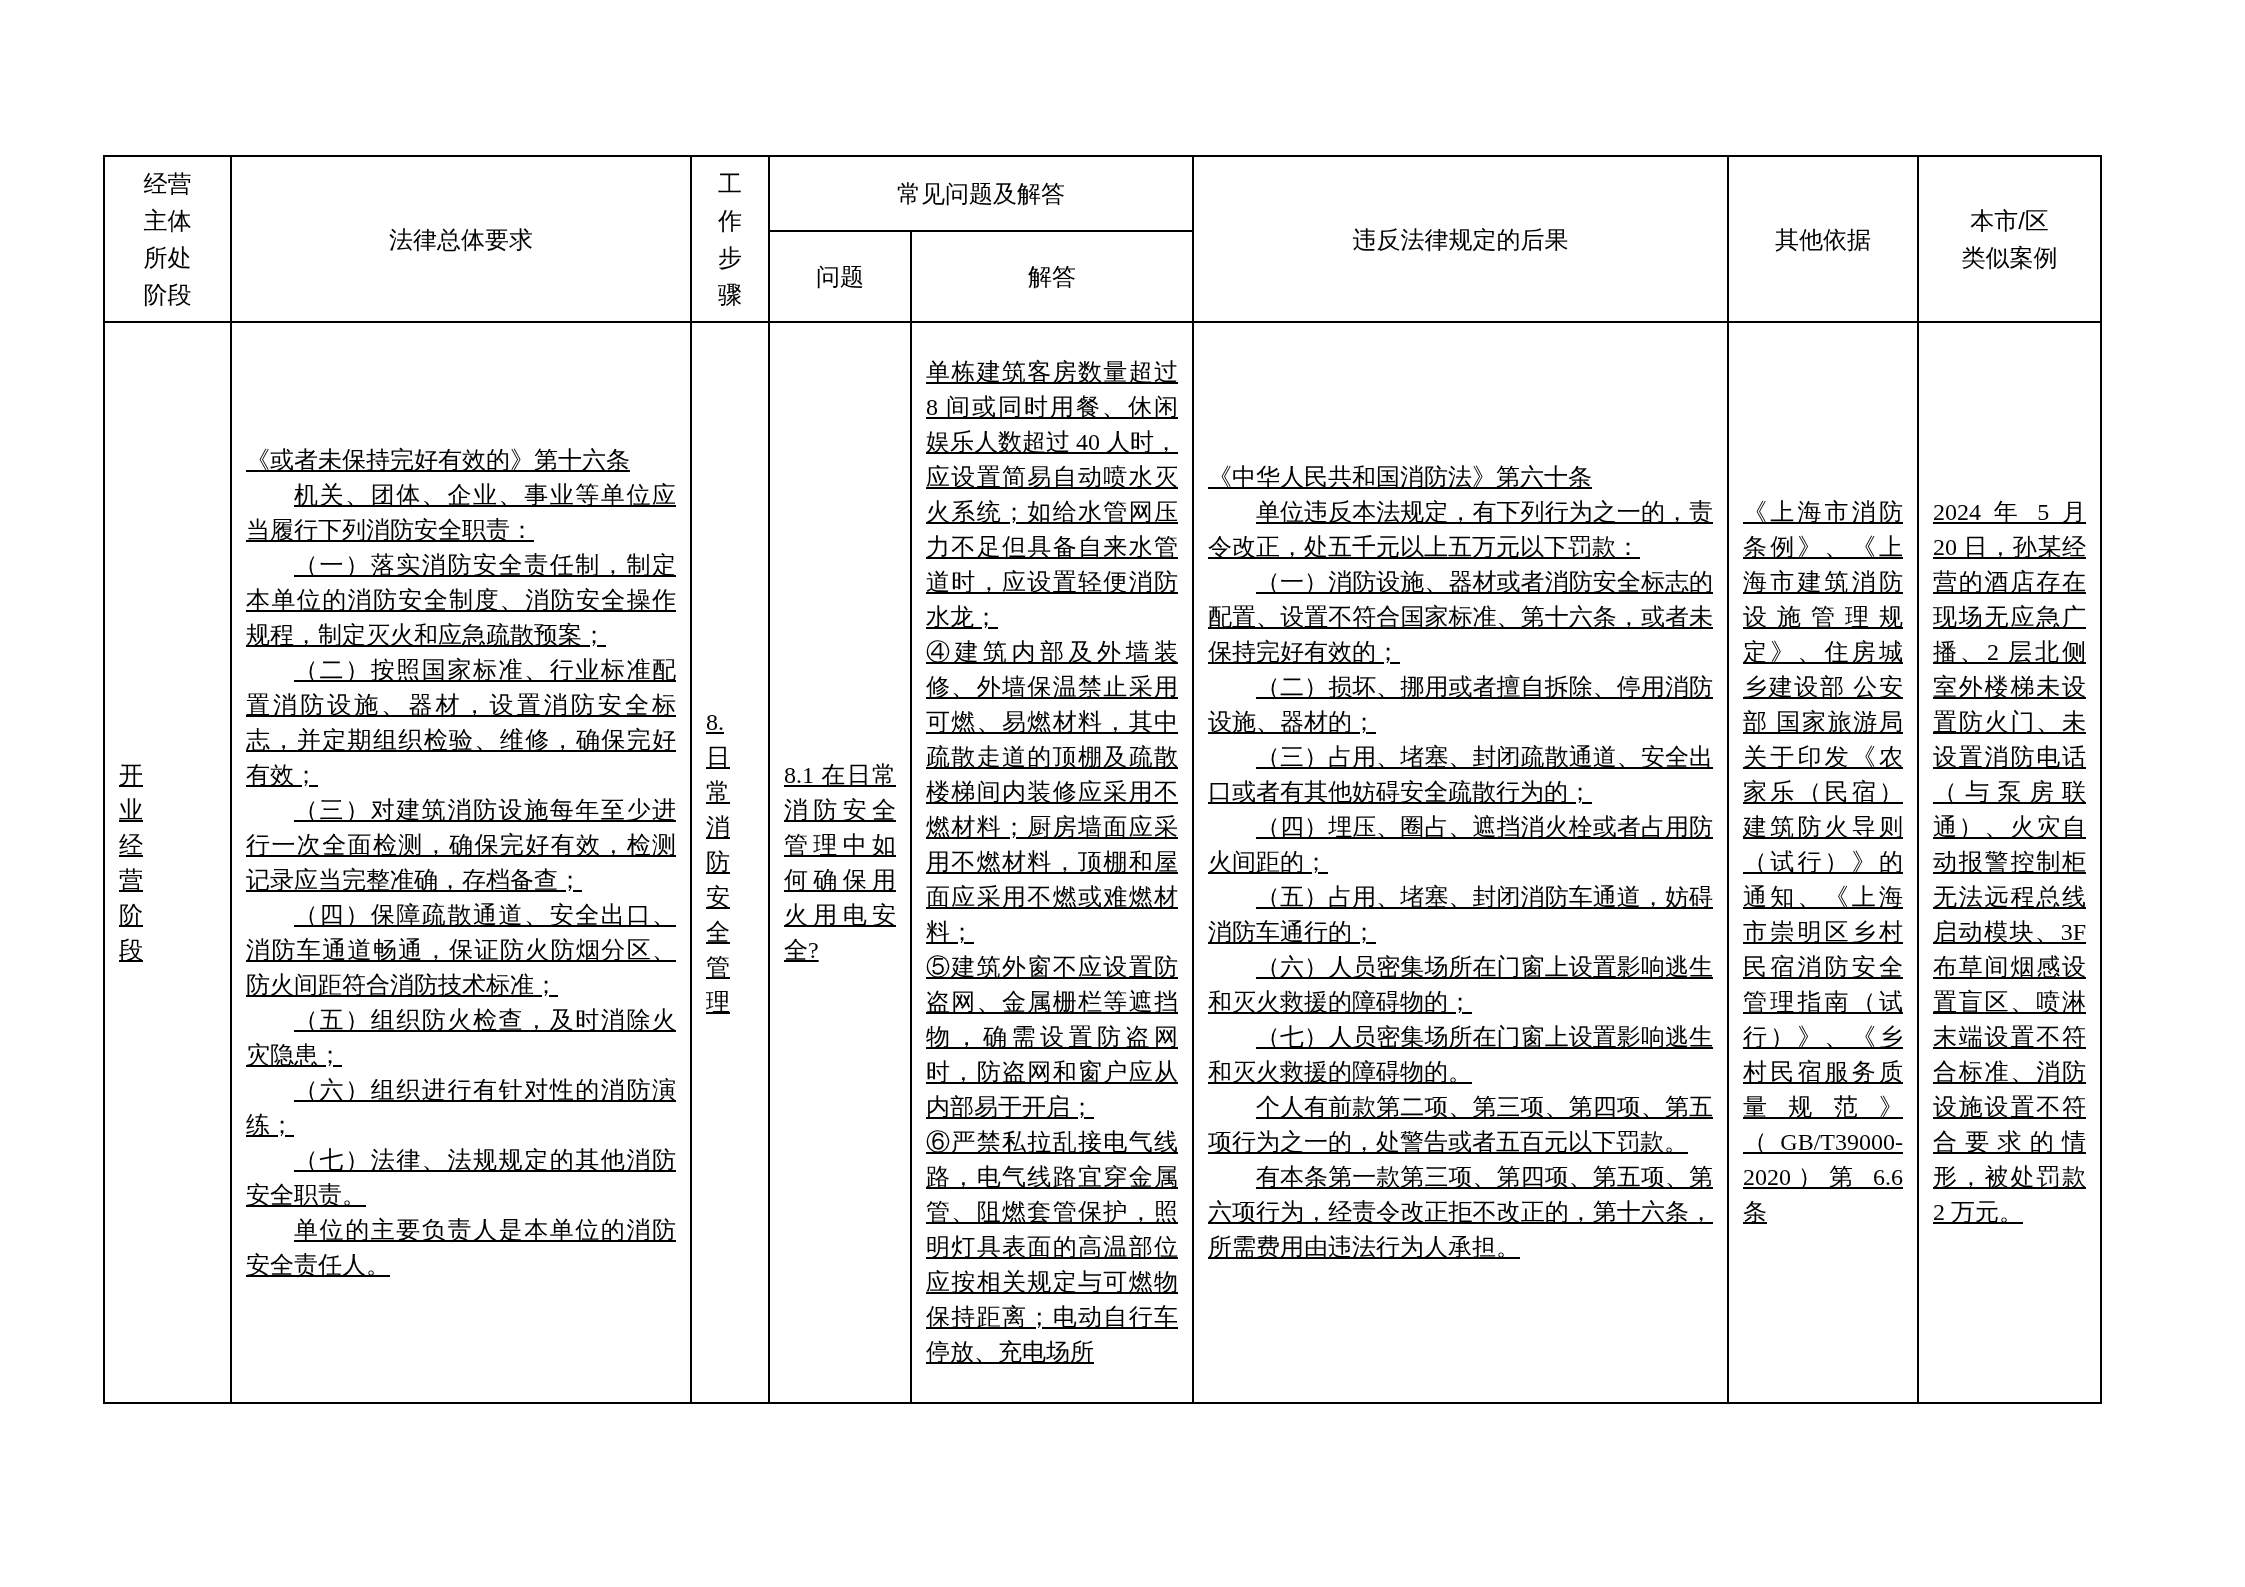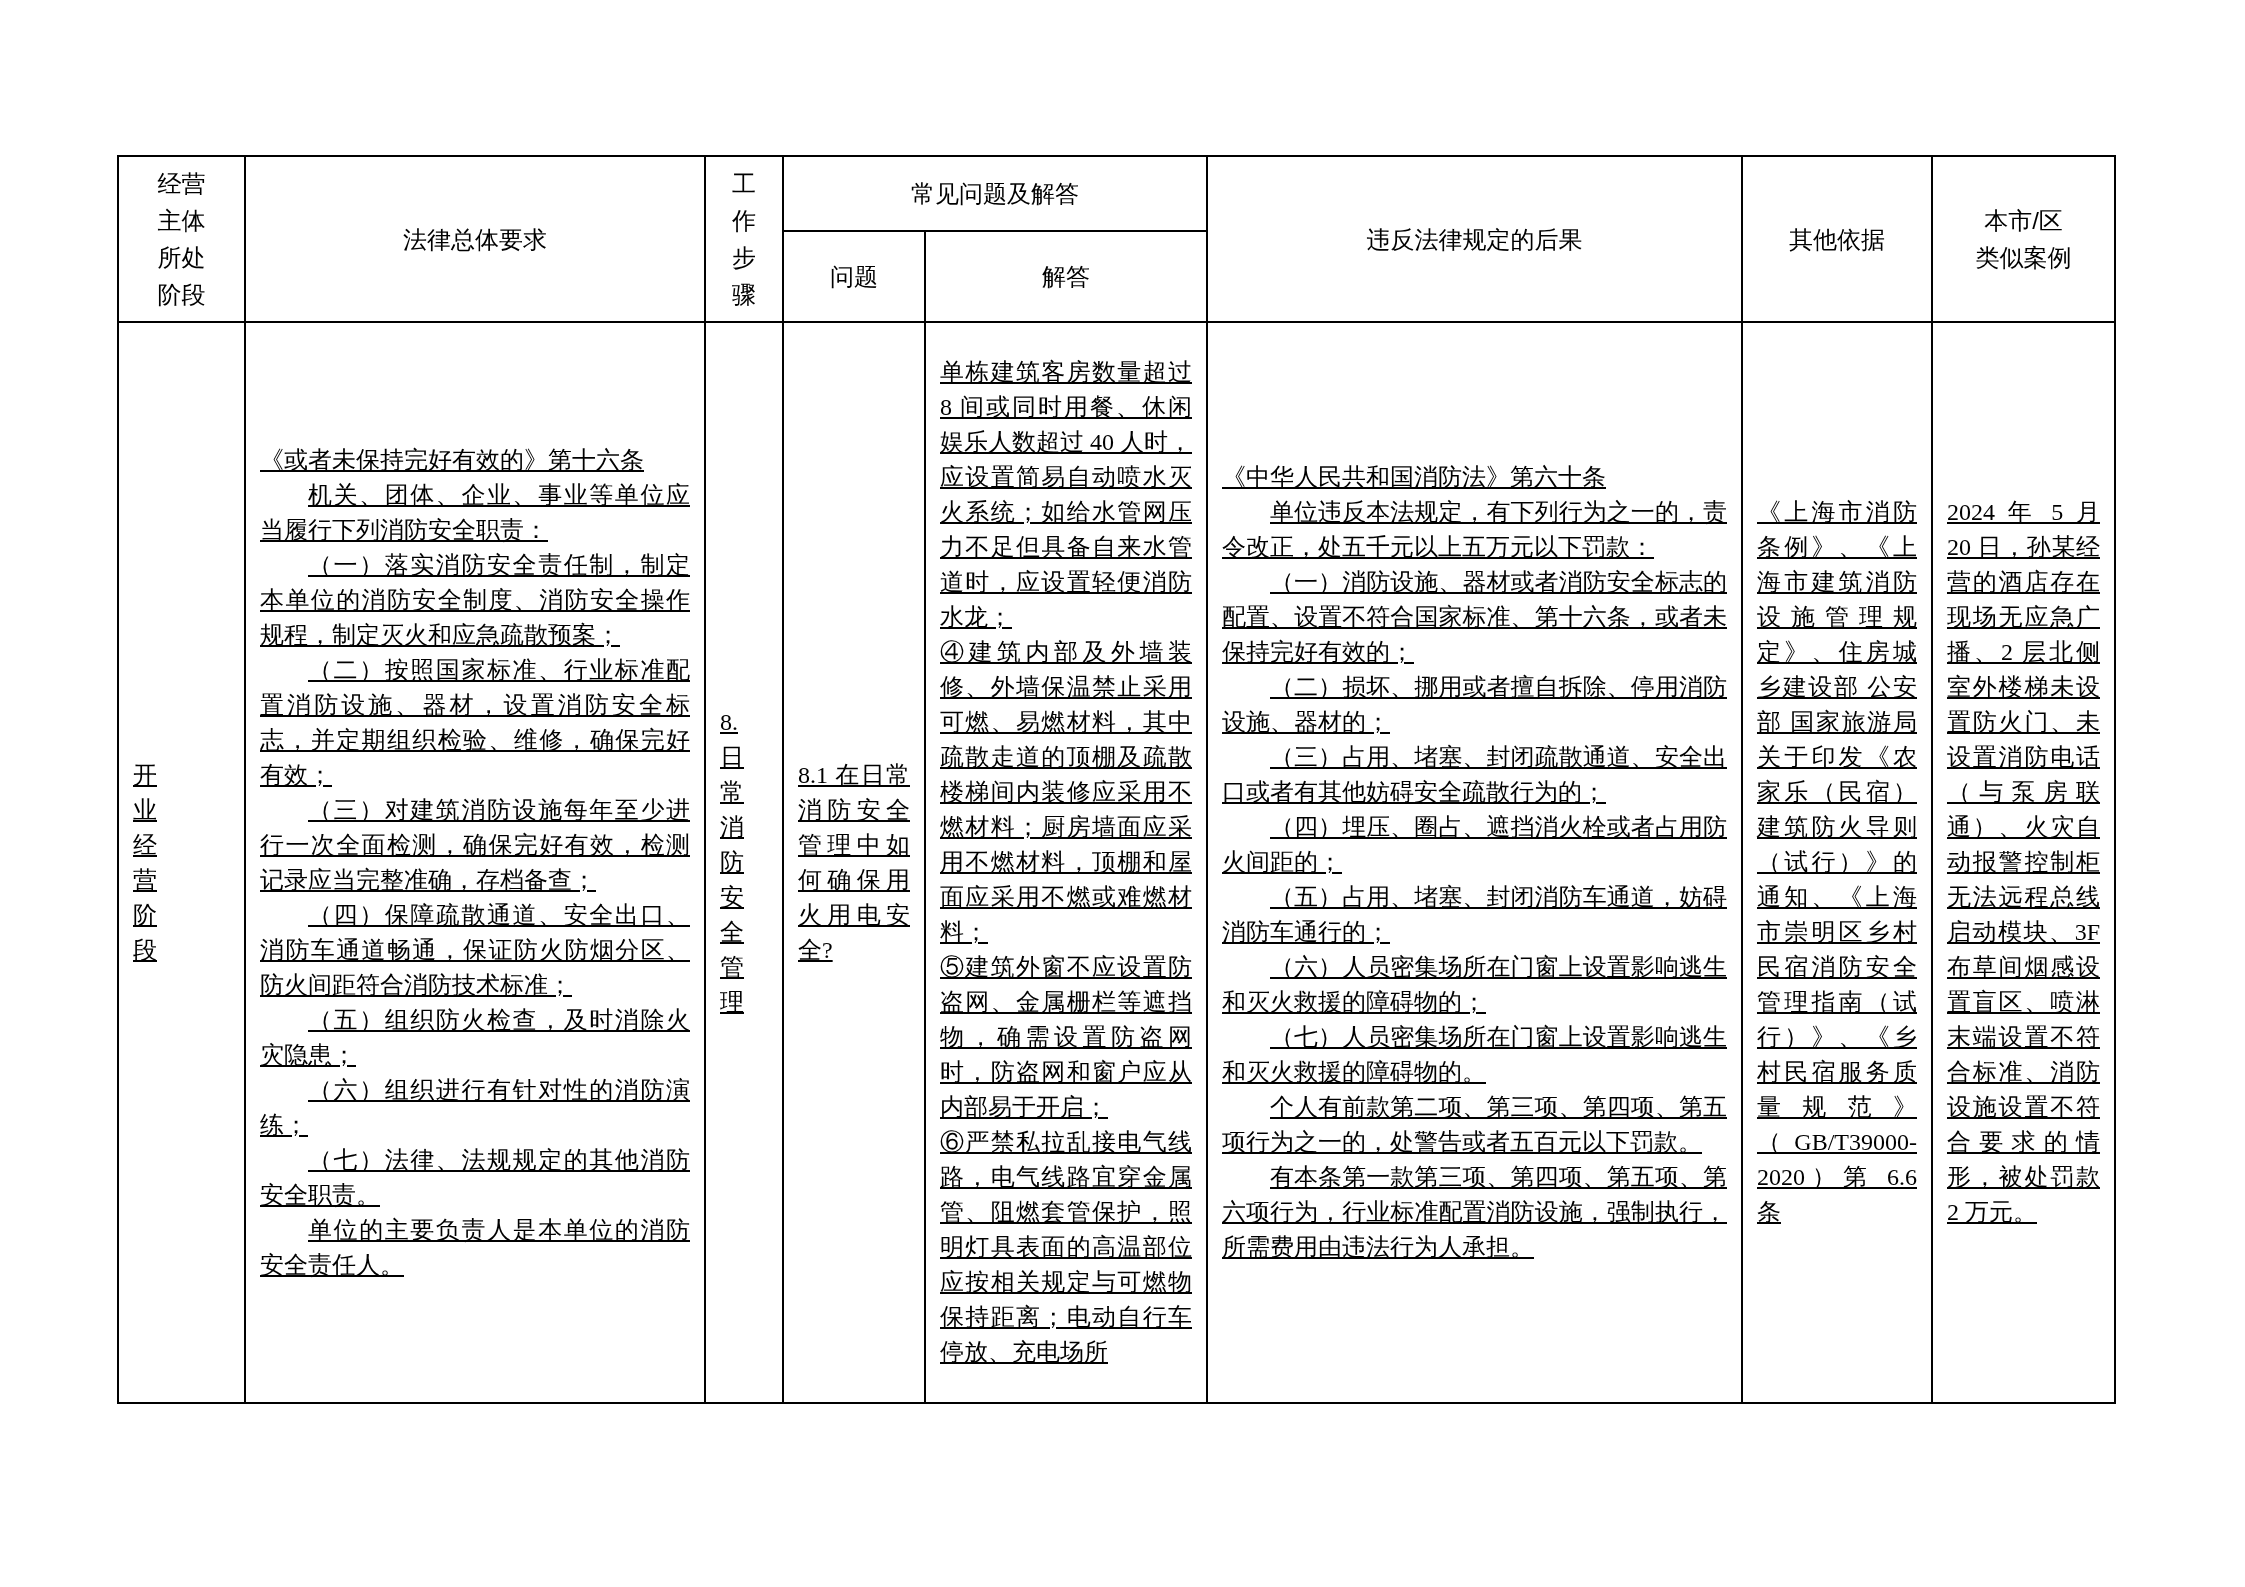--- a/index.html
+++ b/index.html
@@ -7,21 +7,21 @@
     position:relative;
     width:2245px;
     height:1587px;
     background:#ffffff;
     overflow:hidden;
     font-family:"Liberation Serif","DejaVu Serif",serif;
     color:#000000;
   }
   table.doc{
     position:absolute;
-    left:117px;
+    left:103px;
     top:155px;
     width:1997px;
     border-collapse:collapse;
     table-layout:fixed;
     padding-left:21px;
   }
   table.doc th, table.doc td{
     border:2px solid #000000;
     color:#000000;
     box-sizing:border-box;
@@ -162,20 +162,20 @@
           <p>《中华人民共和国消防法》第六十条</p>
           <p class="ind">单位违反本法规定，有下列行为之一的，责令改正，处五千元以上五万元以下罚款：</p>
           <p class="ind">（一）消防设施、器材或者消防安全标志的配置、设置不符合国家标准、第十六条，或者未保持完好有效的；</p>
           <p class="ind">（二）损坏、挪用或者擅自拆除、停用消防设施、器材的；</p>
           <p class="ind">（三）占用、堵塞、封闭疏散通道、安全出口或者有其他妨碍安全疏散行为的；</p>
           <p class="ind">（四）埋压、圈占、遮挡消火栓或者占用防火间距的；</p>
           <p class="ind">（五）占用、堵塞、封闭消防车通道，妨碍消防车通行的；</p>
           <p class="ind">（六）人员密集场所在门窗上设置影响逃生和灭火救援的障碍物的；</p>
           <p class="ind">（七）人员密集场所在门窗上设置影响逃生和灭火救援的障碍物的。</p>
           <p class="ind">个人有前款第二项、第三项、第四项、第五项行为之一的，处警告或者五百元以下罚款。</p>
-          <p class="ind">有本条第一款第三项、第四项、第五项、第六项行为，行业标准配置消防设施，强制执行，所需费用由违法行为人承担。</p>
+          <p class="ind">有本条第一款第三项、第四项、第五项、第六项行为，经责令改正拒不改正的，第十六条，所需费用由违法行为人承担。</p>
         </td>
         <td class="b-other">《上海市消防条例》、《上海市建筑消防设施管理规定》、住房城乡建设部 公安部 国家旅游局关于印发《农家乐（民宿）建筑防火导则（试行）》的通知、《上海市崇明区乡村民宿消防安全管理指南（试行）》、《乡村民宿服务质量规范》（GB/T39000-2020）第 6.6 条</td>
         <td class="b-case">2024 年 5 月 20 日，孙某经营的酒店存在现场无应急广播、2 层北侧室外楼梯未设置防火门、未设置消防电话（与泵房联通）、火灾自动报警控制柜无法远程总线启动模块、3F 布草间烟感设置盲区、喷淋末端设置不符合标准、消防设施设置不符合要求的情形，被处罚款 2 万元。</td>
       </tr>
     </tbody>
   </table>
 </div>
 
 </body></html>

